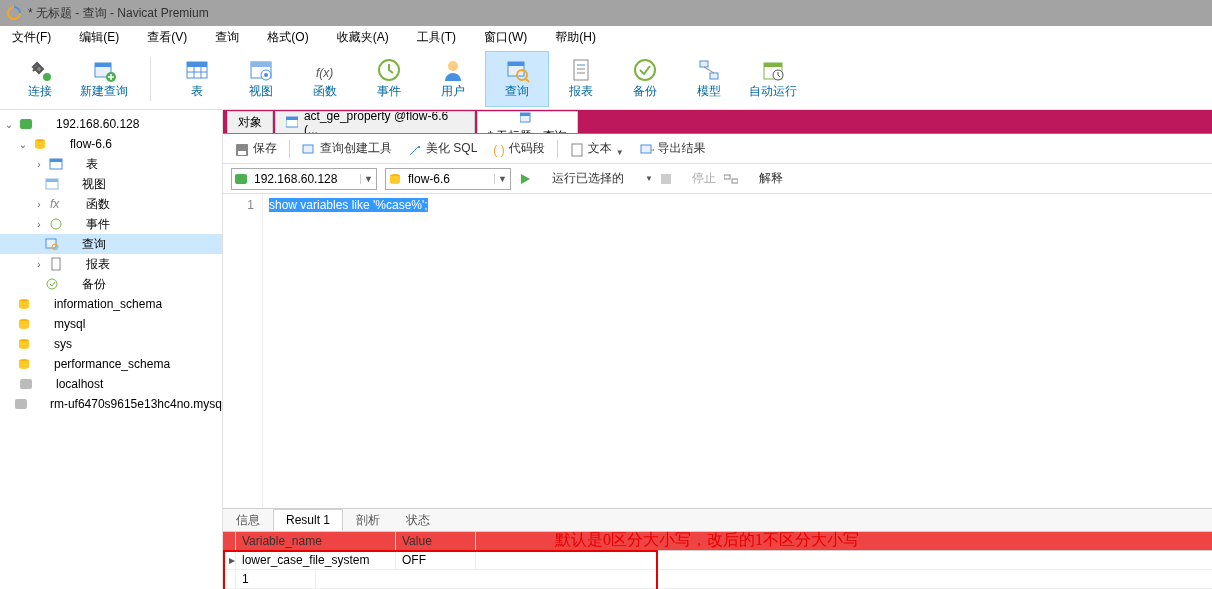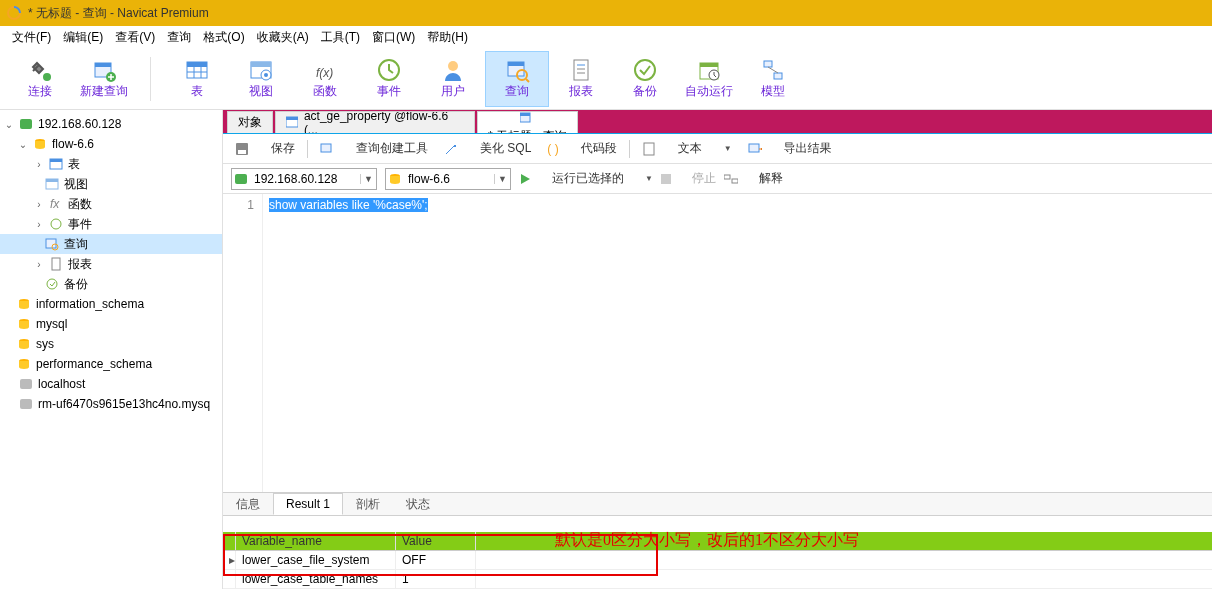--- a/index.html
+++ b/index.html
@@ -1,57 +1,57 @@
 <!DOCTYPE html>
 <html><head>
 <meta charset="utf-8">
 <style>
 * { margin:0; padding:0; box-sizing:border-box; font-family:"Microsoft YaHei","Segoe UI",Arial,sans-serif; font-size:12px; }
 body { background:#fff; color:#000; width:1212px; height:589px; overflow:hidden; position:relative; }
-.title-bar { height:26px; display:flex; align-items:center; padding-left:6px; gap:6px; background:#eab308; }
+.title-bar { height:26px; display:flex; align-items:center; padding-left:6px; gap:6px; background:#a3a3a3; }
 .title-bar .logo { width:16px; height:16px; }
 .title-bar .title { color:#333; }
-.menu-bar { height:22px; display:flex; align-items:center; padding-left:8px; gap:4px; background:#fff; }
+.menu-bar { height:22px; display:flex; align-items:center; padding-left:8px; gap:20px; background:#fff; }
 .menu-bar span { padding:2px 4px; cursor:default; }
 .tool-bar { height:62px; display:flex; align-items:center; background:#fff; padding:0 8px; border-bottom:1px solid #e0e0e0; }
 .tool-btn { display:flex; flex-direction:column; align-items:center; justify-content:center; width:64px; height:56px; gap:0; }
 .tool-btn.active { background:#cce8ff; border:1px solid #99d1ff; }
 .tool-btn .ico { width:26px; height:26px; display:flex; align-items:center; justify-content:center; }
-.tool-btn .lbl { font-size:12px; color:#6d28d9; }
+.tool-btn .lbl { font-size:12px; color:#0369a1; }
 .tool-sep { width:1px; height:44px; background:#e0e0e0; margin:0 14px; }
 .main { display:flex; height:calc(100% - 110px); }
 .sidebar { width:223px; border-right:1px solid #e0e0e0; overflow:hidden; padding-top:4px; }
 .tree-row { display:flex; align-items:center; height:20px; padding-left:2px; gap:2px; white-space:nowrap; }
 .tree-row.selected { background:#cce8ff; }
 .tw { width:14px; display:inline-flex; justify-content:center; color:#666; font-size:10px; }
-.tree-row .ico { width:16px; height:16px; display:inline-flex; align-items:center; justify-content:center; margin-right:2px; }
+.tree-row .ico { width:16px; height:16px; display:inline-flex; align-items:center; justify-content:center; margin-right:20px; }
 .in1 { padding-left:16px; } .in2 { padding-left:32px; } .in3 { padding-left:44px; }
 .content { flex:1; display:flex; flex-direction:column; }
 .tabs { height:24px; display:flex; align-items:flex-end; border-bottom:1px solid #0ea5e9; padding-left:4px; gap:0; background:#be185d; }
 .tab { height:22px; display:flex; align-items:center; padding:0 10px; gap:4px; border:1px solid #d0d0d0; border-bottom:none; background:#f0f0f0; margin-right:2px; max-width:200px; overflow:hidden; }
 .tab.active { background:#fff;flex-direction:column; }
 .tab .ico { width:14px; height:14px; }
 .query-toolbar { height:30px; display:flex; align-items:center; gap:8px; padding:0 8px; border-bottom:1px solid #e0e0e0; }
-.qbtn { display:flex; align-items:center; gap:22px; padding:2px 4px; color:#333; }
+.qbtn { display:flex; align-items:flex-end; gap:4px; padding:2px 4px; color:#333; }
 .qsep { width:1px; height:18px; background:#d0d0d0; }
 .conn-row { height:30px; display:flex; align-items:center; gap:8px; padding:0 8px; border-bottom:1px solid #e0e0e0; }
 .combo { display:flex; align-items:center; border:1px solid #aaa; height:22px; background:#fff; }
 .combo .ico { width:18px; display:flex; align-items:center; justify-content:center; }
 .combo .txt { padding:0 4px; min-width:110px; }
 .combo .arr { width:16px; border-left:1px solid #ccc; text-align:center; color:#555; font-size:9px; }
 .run-btn { display:flex; align-items:center; gap:21px; color:#333; }
 .editor { flex:1; display:flex; background:#fff; font-family:Consolas,monospace; }
 .gutter { width:40px; text-align:right; padding:4px 8px 0 0; color:#888; border-right:1px solid #eee; font-size:12px; }
 .code { padding:4px 6px; font-size:12px; }
 .code .sel { background:#3399ff; color:#fff; }
 .result-tabs { height:24px; display:flex; align-items:flex-end; border-top:1px solid #d0d0d0; border-bottom:1px solid #d0d0d0; background:#f7f7f7; }
 .rtab { height:22px; padding:0 12px; display:flex; align-items:center; border:1px solid transparent; color:#555; }
 .rtab.active { background:#fff; border:1px solid #d0d0d0; border-bottom:1px solid #fff; color:#000; }
 .grid { position:relative; }
-.grid-header { display:flex; background:#84cc16; border-bottom:1px solid #ccc;margin-top:16px; }
+.grid-header { display:flex; background:#ef4444; border-bottom:1px solid #ccc; }
 .grid-header .cell { padding:2px 6px; border-right:1px solid #ddd; color:#333; }
 .grid-row { display:flex; border-bottom:1px solid #eee; }
 .grid-row .cell { padding:2px 6px; border-right:1px solid #eee; }
 .row-ind { width:12px; text-align:center; color:#555; }
 .col-a { width:160px; } .col-b { width:80px; }
 .red-box { position:absolute; border:2px solid #e60000; pointer-events:none; }
 .anno { position:absolute; color:#e60000; font-size:16px; font-family:"Microsoft YaHei"; }
 svg { display:block; }
 </style>
 </head>
@@ -177,37 +177,37 @@
         <svg width="26" height="26">
           <circle cx="13" cy="13" r="10" fill="none" stroke="#7cb342" stroke-width="2"></circle>
           <path d="M8 13l4 4 6-8" stroke="#7cb342" stroke-width="2" fill="none"></path>
         </svg>
       </span>
     <span class="lbl">备份</span>
   </div>
   <div class="tool-btn">
     <span class="ico">
         <svg width="26" height="26">
+          <rect x="4" y="4" width="8" height="6" fill="#e8f0fe" stroke="#4a90e2"></rect>
+          <rect x="14" y="16" width="8" height="6" fill="#e8f0fe" stroke="#4a90e2"></rect>
+          <line x1="8" y1="10" x2="18" y2="16" stroke="#888"></line>
+        </svg>
+      </span>
+    <span class="lbl">模型</span>
+  </div>
+  <div class="tool-btn">
+    <span class="ico">
+        <svg width="26" height="26">
           <rect x="4" y="6" width="18" height="16" fill="#fff" stroke="#7cb342"></rect>
           <rect x="4" y="6" width="18" height="4" fill="#7cb342"></rect>
           <circle cx="18" cy="18" r="5" fill="#fff" stroke="#555"></circle>
           <path d="M18 15v3l2 2" stroke="#555" fill="none"></path>
         </svg>
       </span>
     <span class="lbl">自动运行</span>
-  </div>
-  <div class="tool-btn">
-    <span class="ico">
-        <svg width="26" height="26">
-          <rect x="4" y="4" width="8" height="6" fill="#e8f0fe" stroke="#4a90e2"></rect>
-          <rect x="14" y="16" width="8" height="6" fill="#e8f0fe" stroke="#4a90e2"></rect>
-          <line x1="8" y1="10" x2="18" y2="16" stroke="#888"></line>
-        </svg>
-      </span>
-    <span class="lbl">模型</span>
   </div>
 </div>
 
 <div class="main">
 
   <div class="sidebar">
     <div class="tree-row">
       <span class="tw">⌄</span>
       <span class="ico">
           <svg width="14" height="14">
@@ -501,21 +501,20 @@
         <div class="cell col-a">Variable_name</div>
         <div class="cell col-b">Value</div>
       </div>
       <div class="grid-row">
         <div class="cell row-ind">▸</div>
         <div class="cell col-a">lower_case_file_system</div>
         <div class="cell col-b">OFF</div>
       </div>
       <div class="grid-row">
         <div class="cell row-ind"></div>
-        <div class="cell col-a">lower_case_table_names</div>
         <div class="cell col-b">1</div>
       </div>
       <div class="red-box" style="left:0;top:18px;width:435px;height:42px"></div>
     </div>
   </div>
 </div>
 
 <div class="anno" style="left:555px;top:530px">默认是0区分大小写，改后的1不区分大小写</div>
 
 </body></html>

